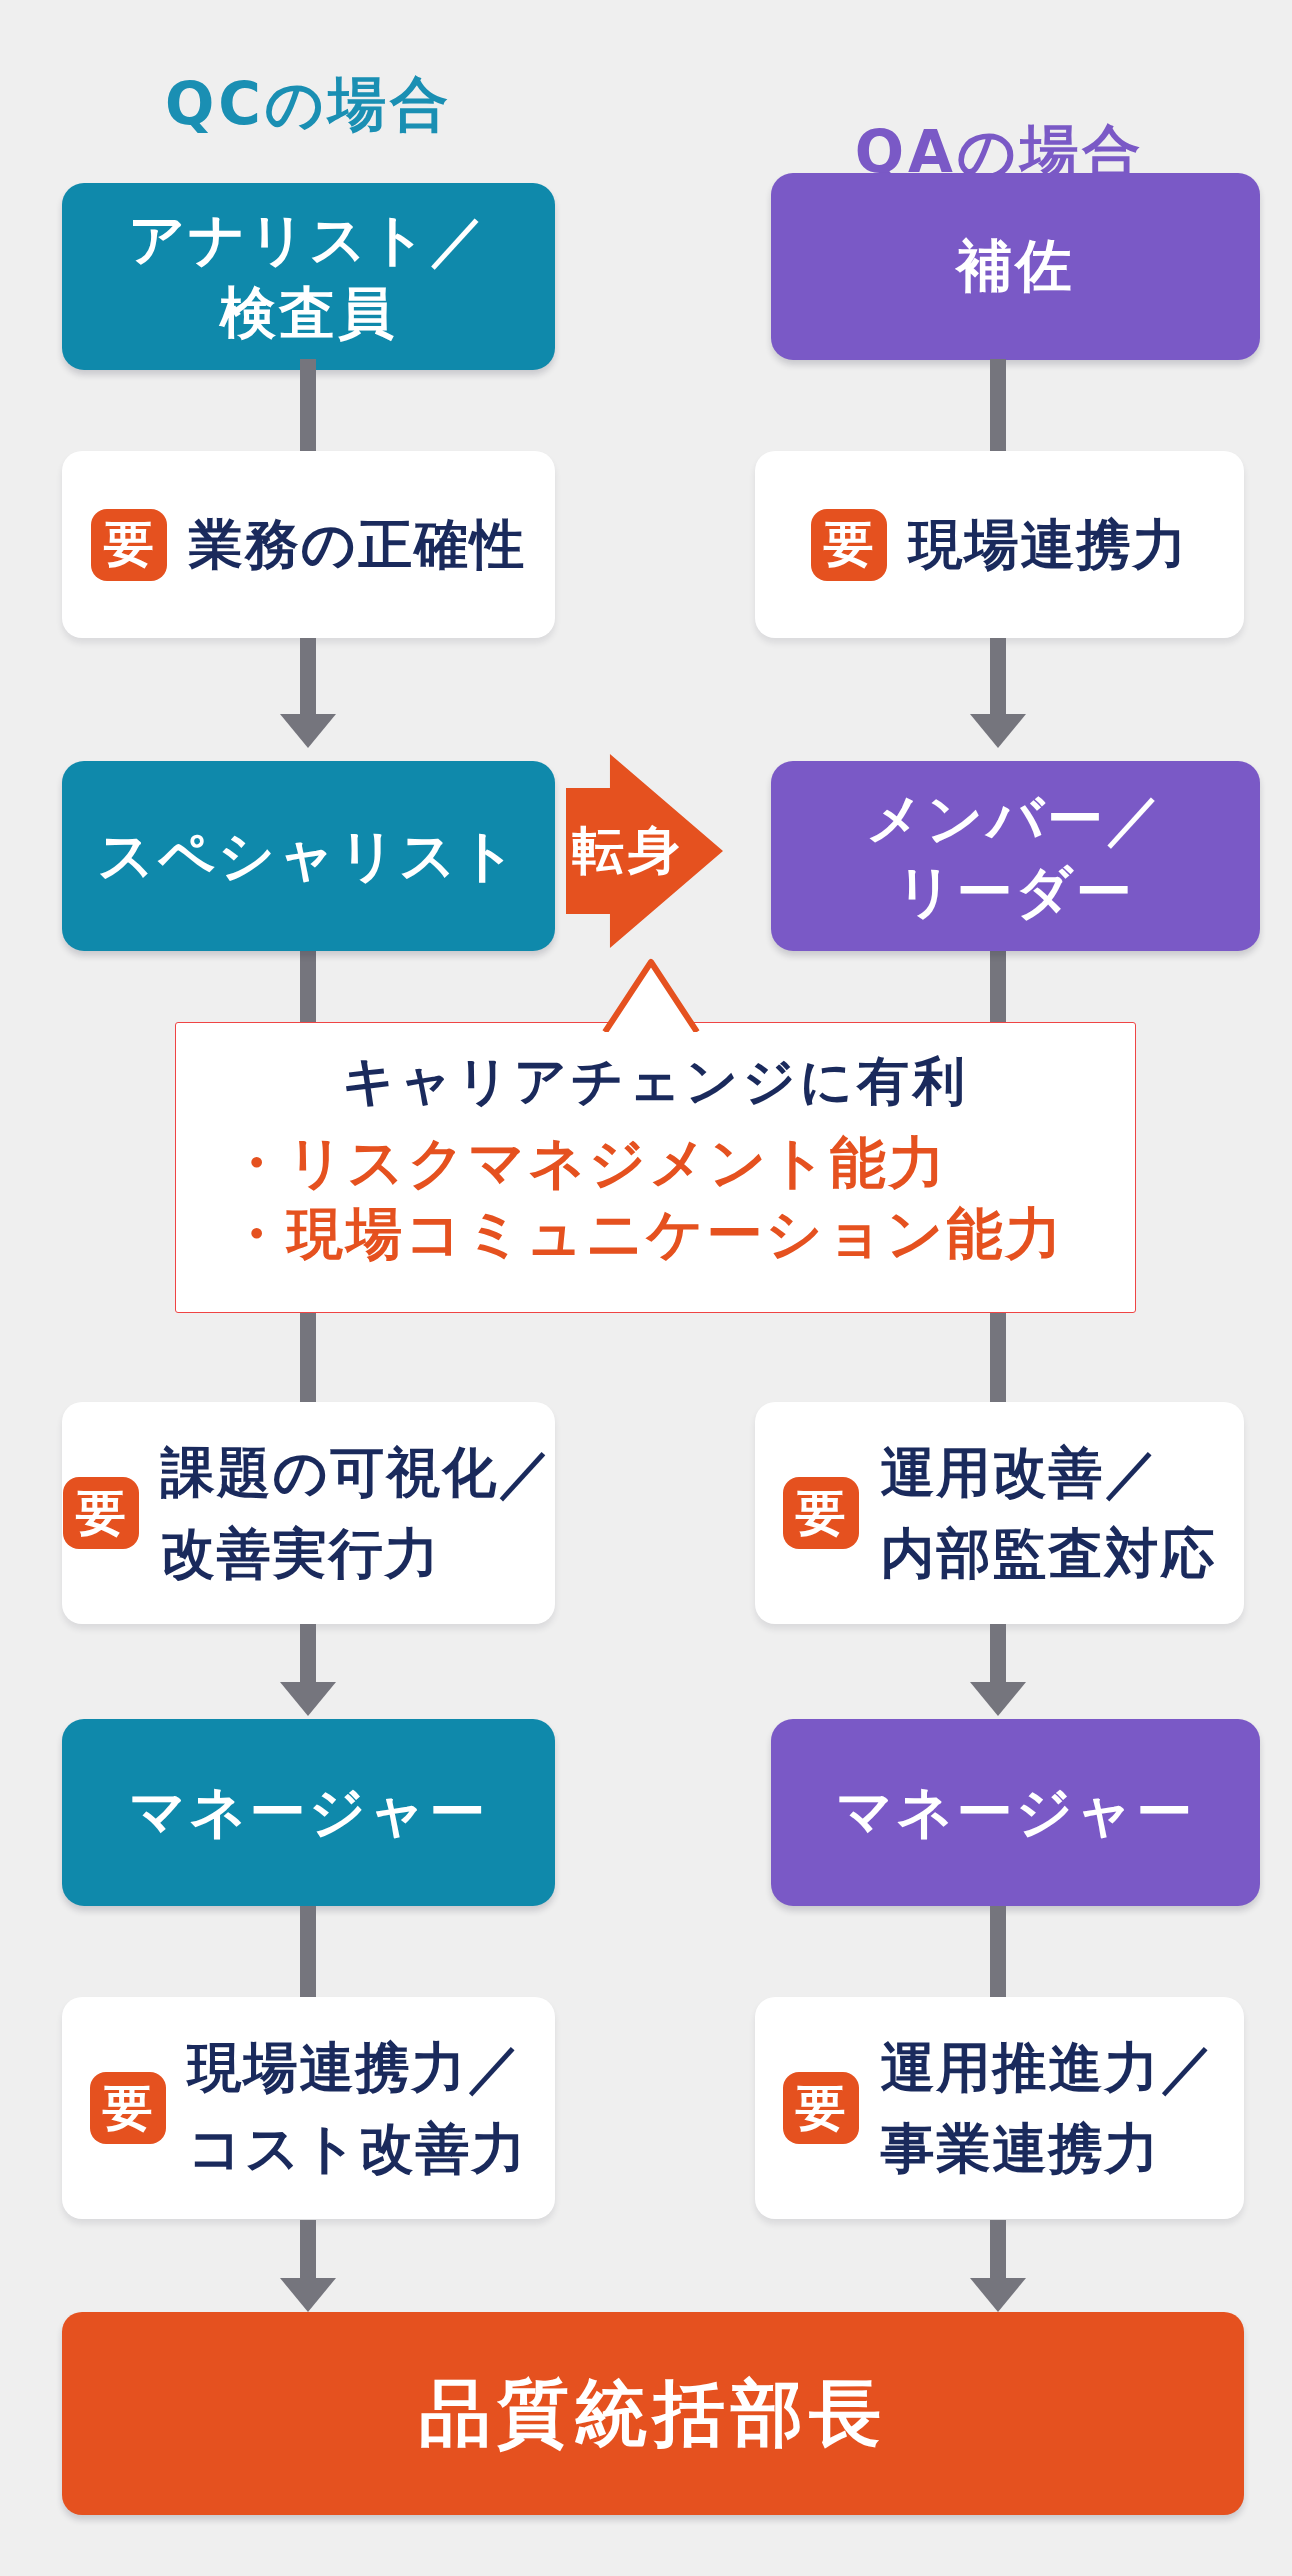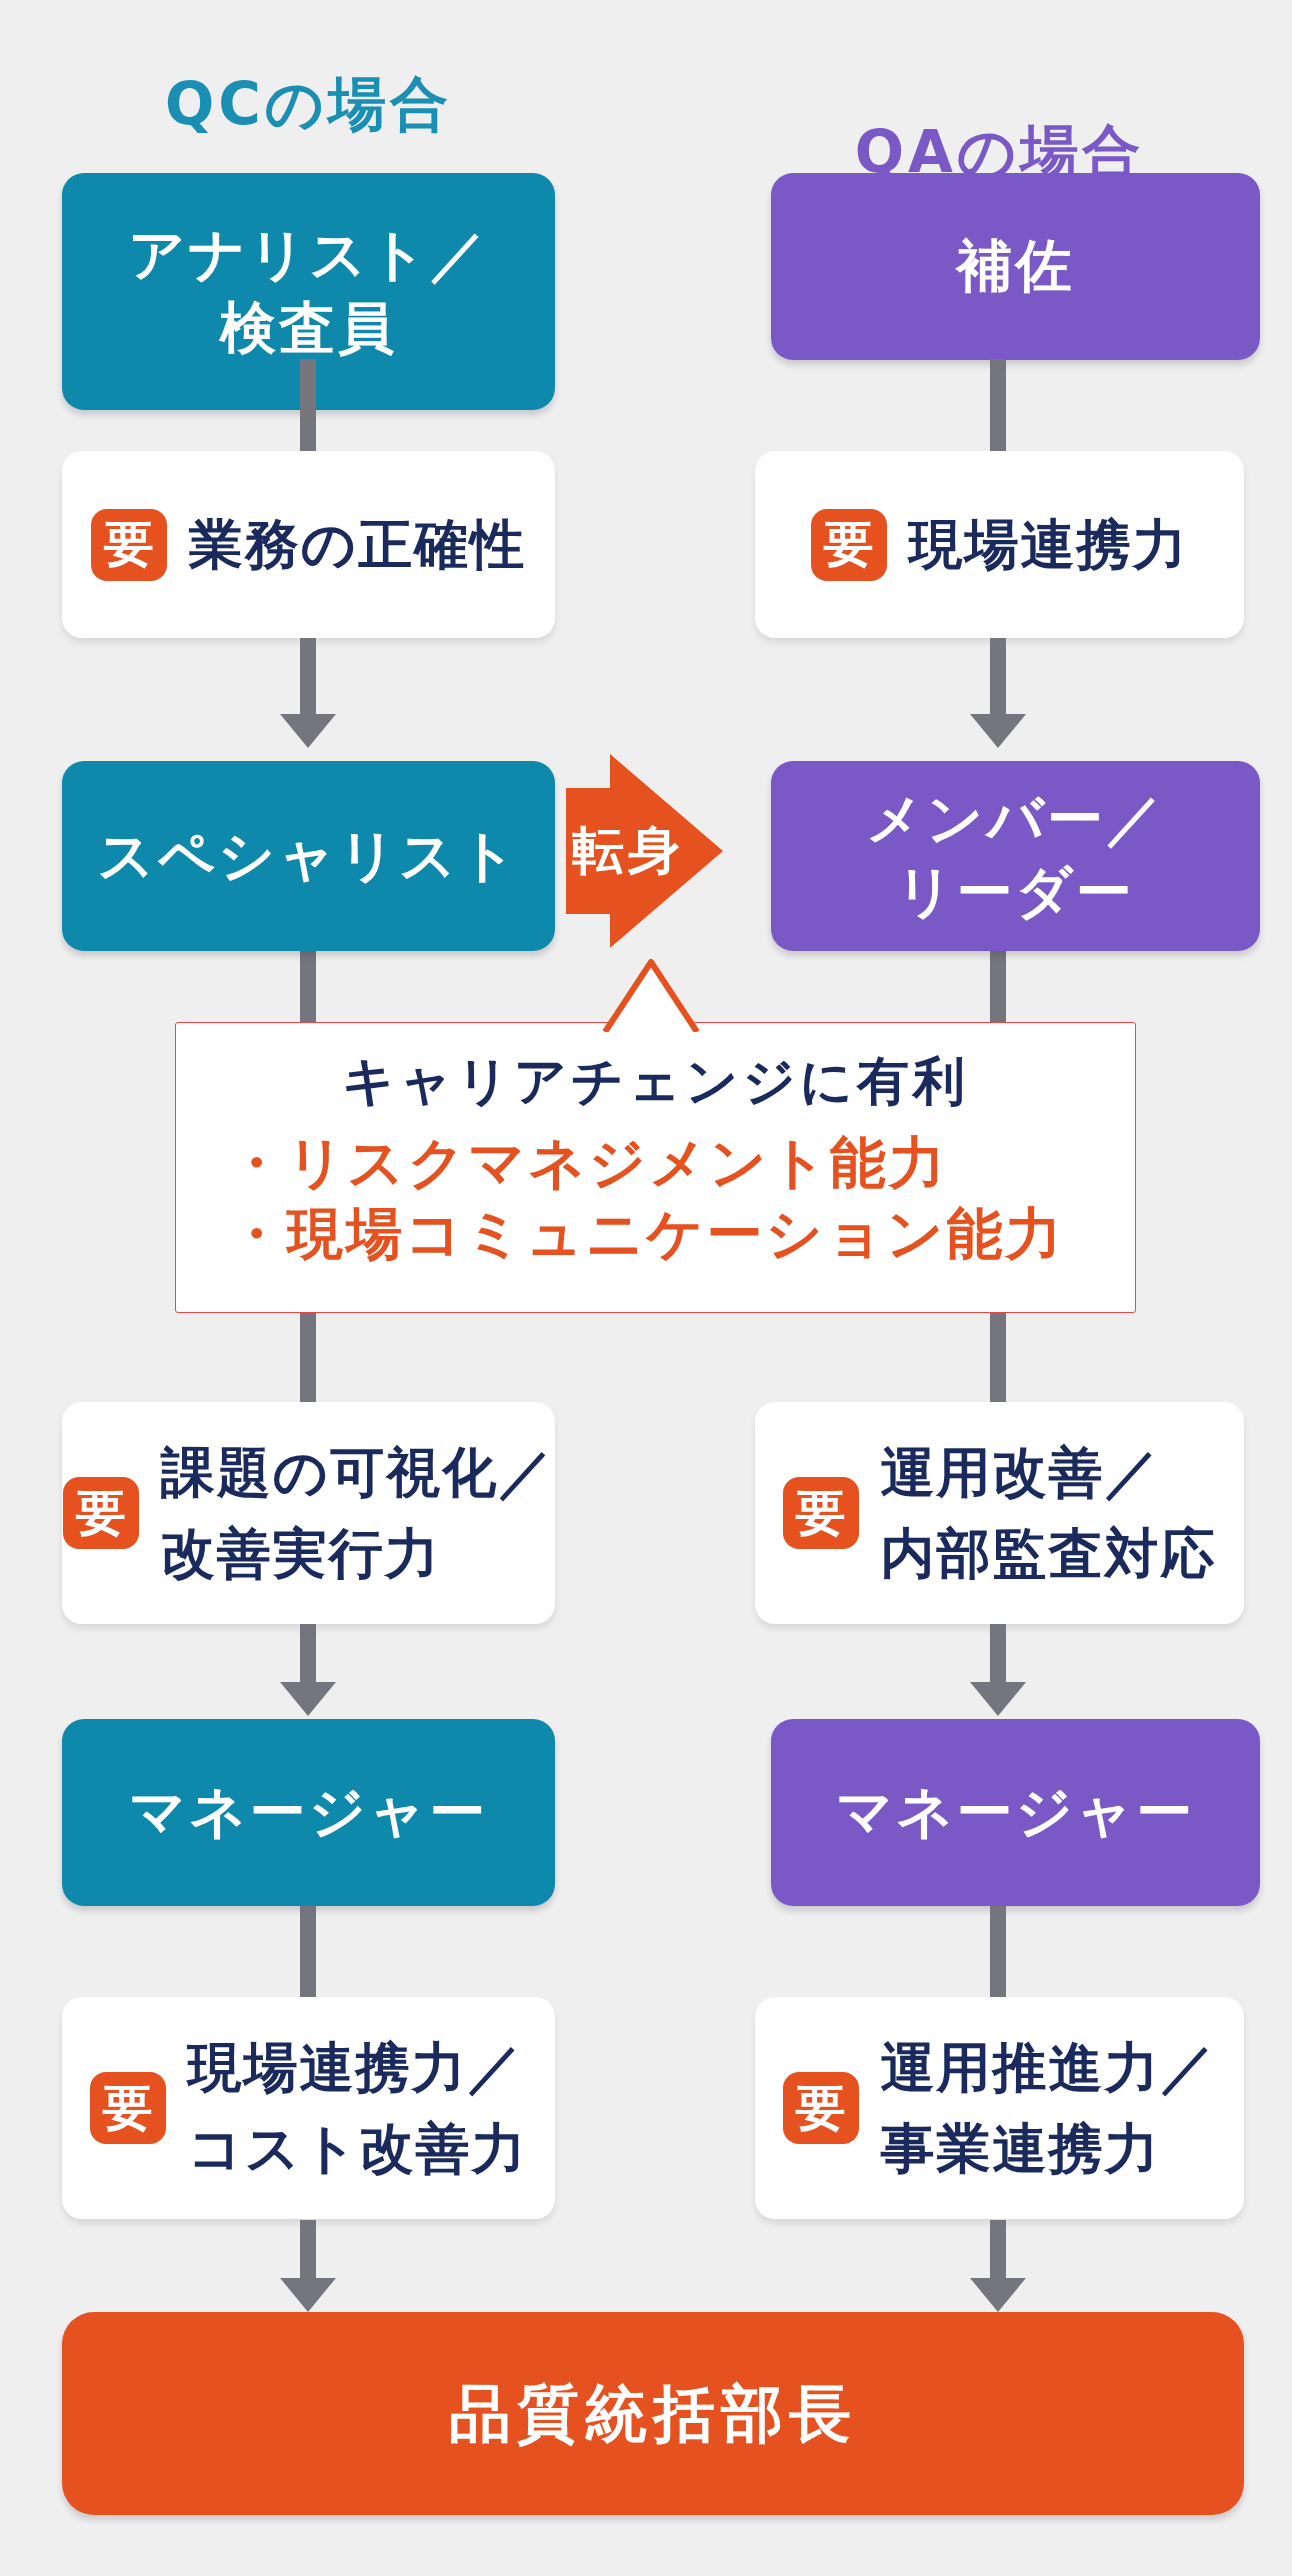--- a/index.html
+++ b/index.html
@@ -54,38 +54,38 @@
     margin-top:28px;text-align:center;color:#1a2a5c;
     font-size:52px;font-weight:bold;line-height:60px;letter-spacing:4px;
   }
   .callout-bullet{
     margin-left:52px;color:#e5511f;font-size:56px;font-weight:bold;
     line-height:71px;letter-spacing:3px;
   }
   .callout-bullet.first{margin-top:16px;}
   .pointer-svg{z-index:3;}
   .final-box{
-    background:#e5511f;border-radius:32px;
+    background:#e5511f;border-radius:20px;
     display:flex;align-items:center;justify-content:center;
-    color:#ffffff;font-size:62px;font-weight:bold;letter-spacing:6px;
+    color:#ffffff;font-size:72px;font-weight:bold;letter-spacing:6px;
     box-shadow:0 5px 6px rgba(40,40,60,.18);
   }
 </style>
 </head>
 <body>
 
 <div class="canvas">
 
   <div class="abs col-header hdr-qc" style="left:62px;top:66px;width:493px;">QCの場合</div>
   <div class="abs col-header hdr-qa" style="left:755px;top:66px;width:489px;">QAの場合</div>
 
   <div class="abs shaft" style="left:300px;top:951px;height:451px;z-index:0;"></div>
   <div class="abs shaft" style="left:990px;top:951px;height:451px;z-index:0;"></div>
 
-  <div class="abs role-box teal" style="left:62px;top:173px;width:493px;height:237px;">アナリスト／
+  <div class="abs role-box teal" style="left:62px;top:183px;width:493px;height:187px;">アナリスト／
 検査員</div>
   <div class="abs role-box purple" style="left:755px;top:173px;width:489px;height:187px;">補佐</div>
 
   <div class="abs shaft" style="left:300px;top:359px;height:94px;"></div>
   <div class="abs shaft" style="left:990px;top:359px;height:94px;"></div>
 
   <div class="abs skill-box" style="left:62px;top:451px;width:493px;height:187px;">
     <span class="badge">要</span>
     <span class="skill-text">業務の正確性</span>
   </div>

